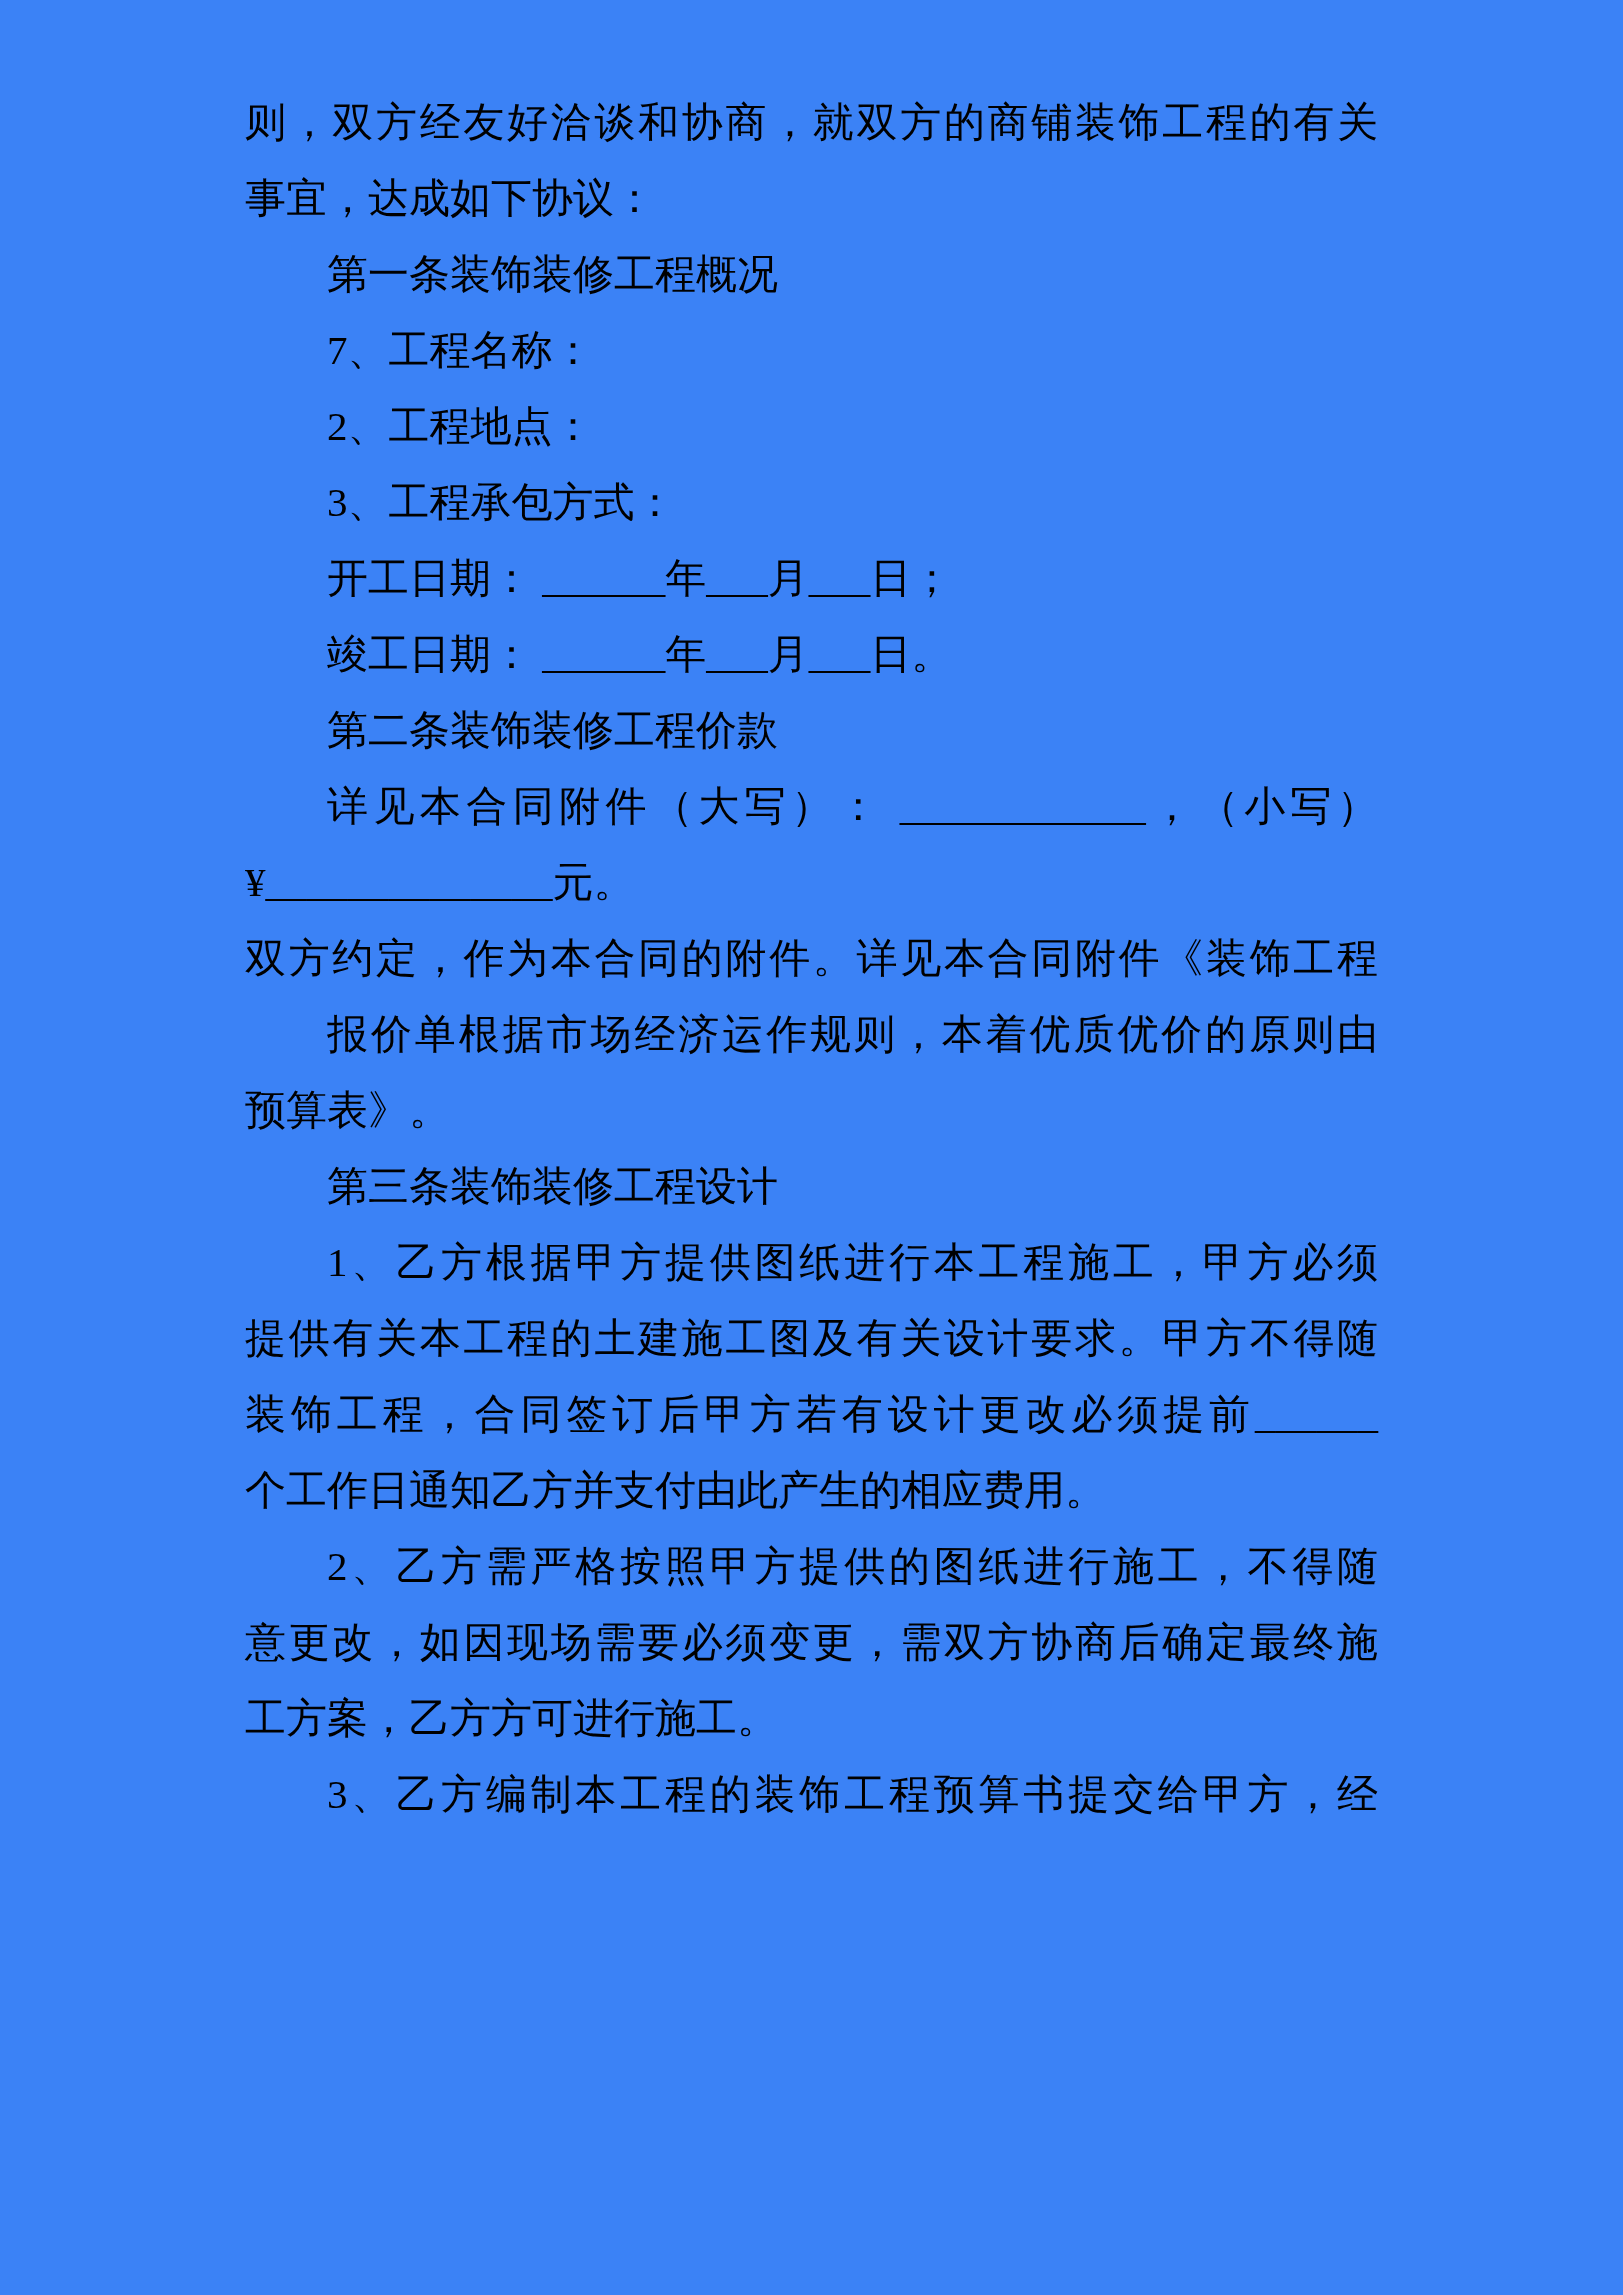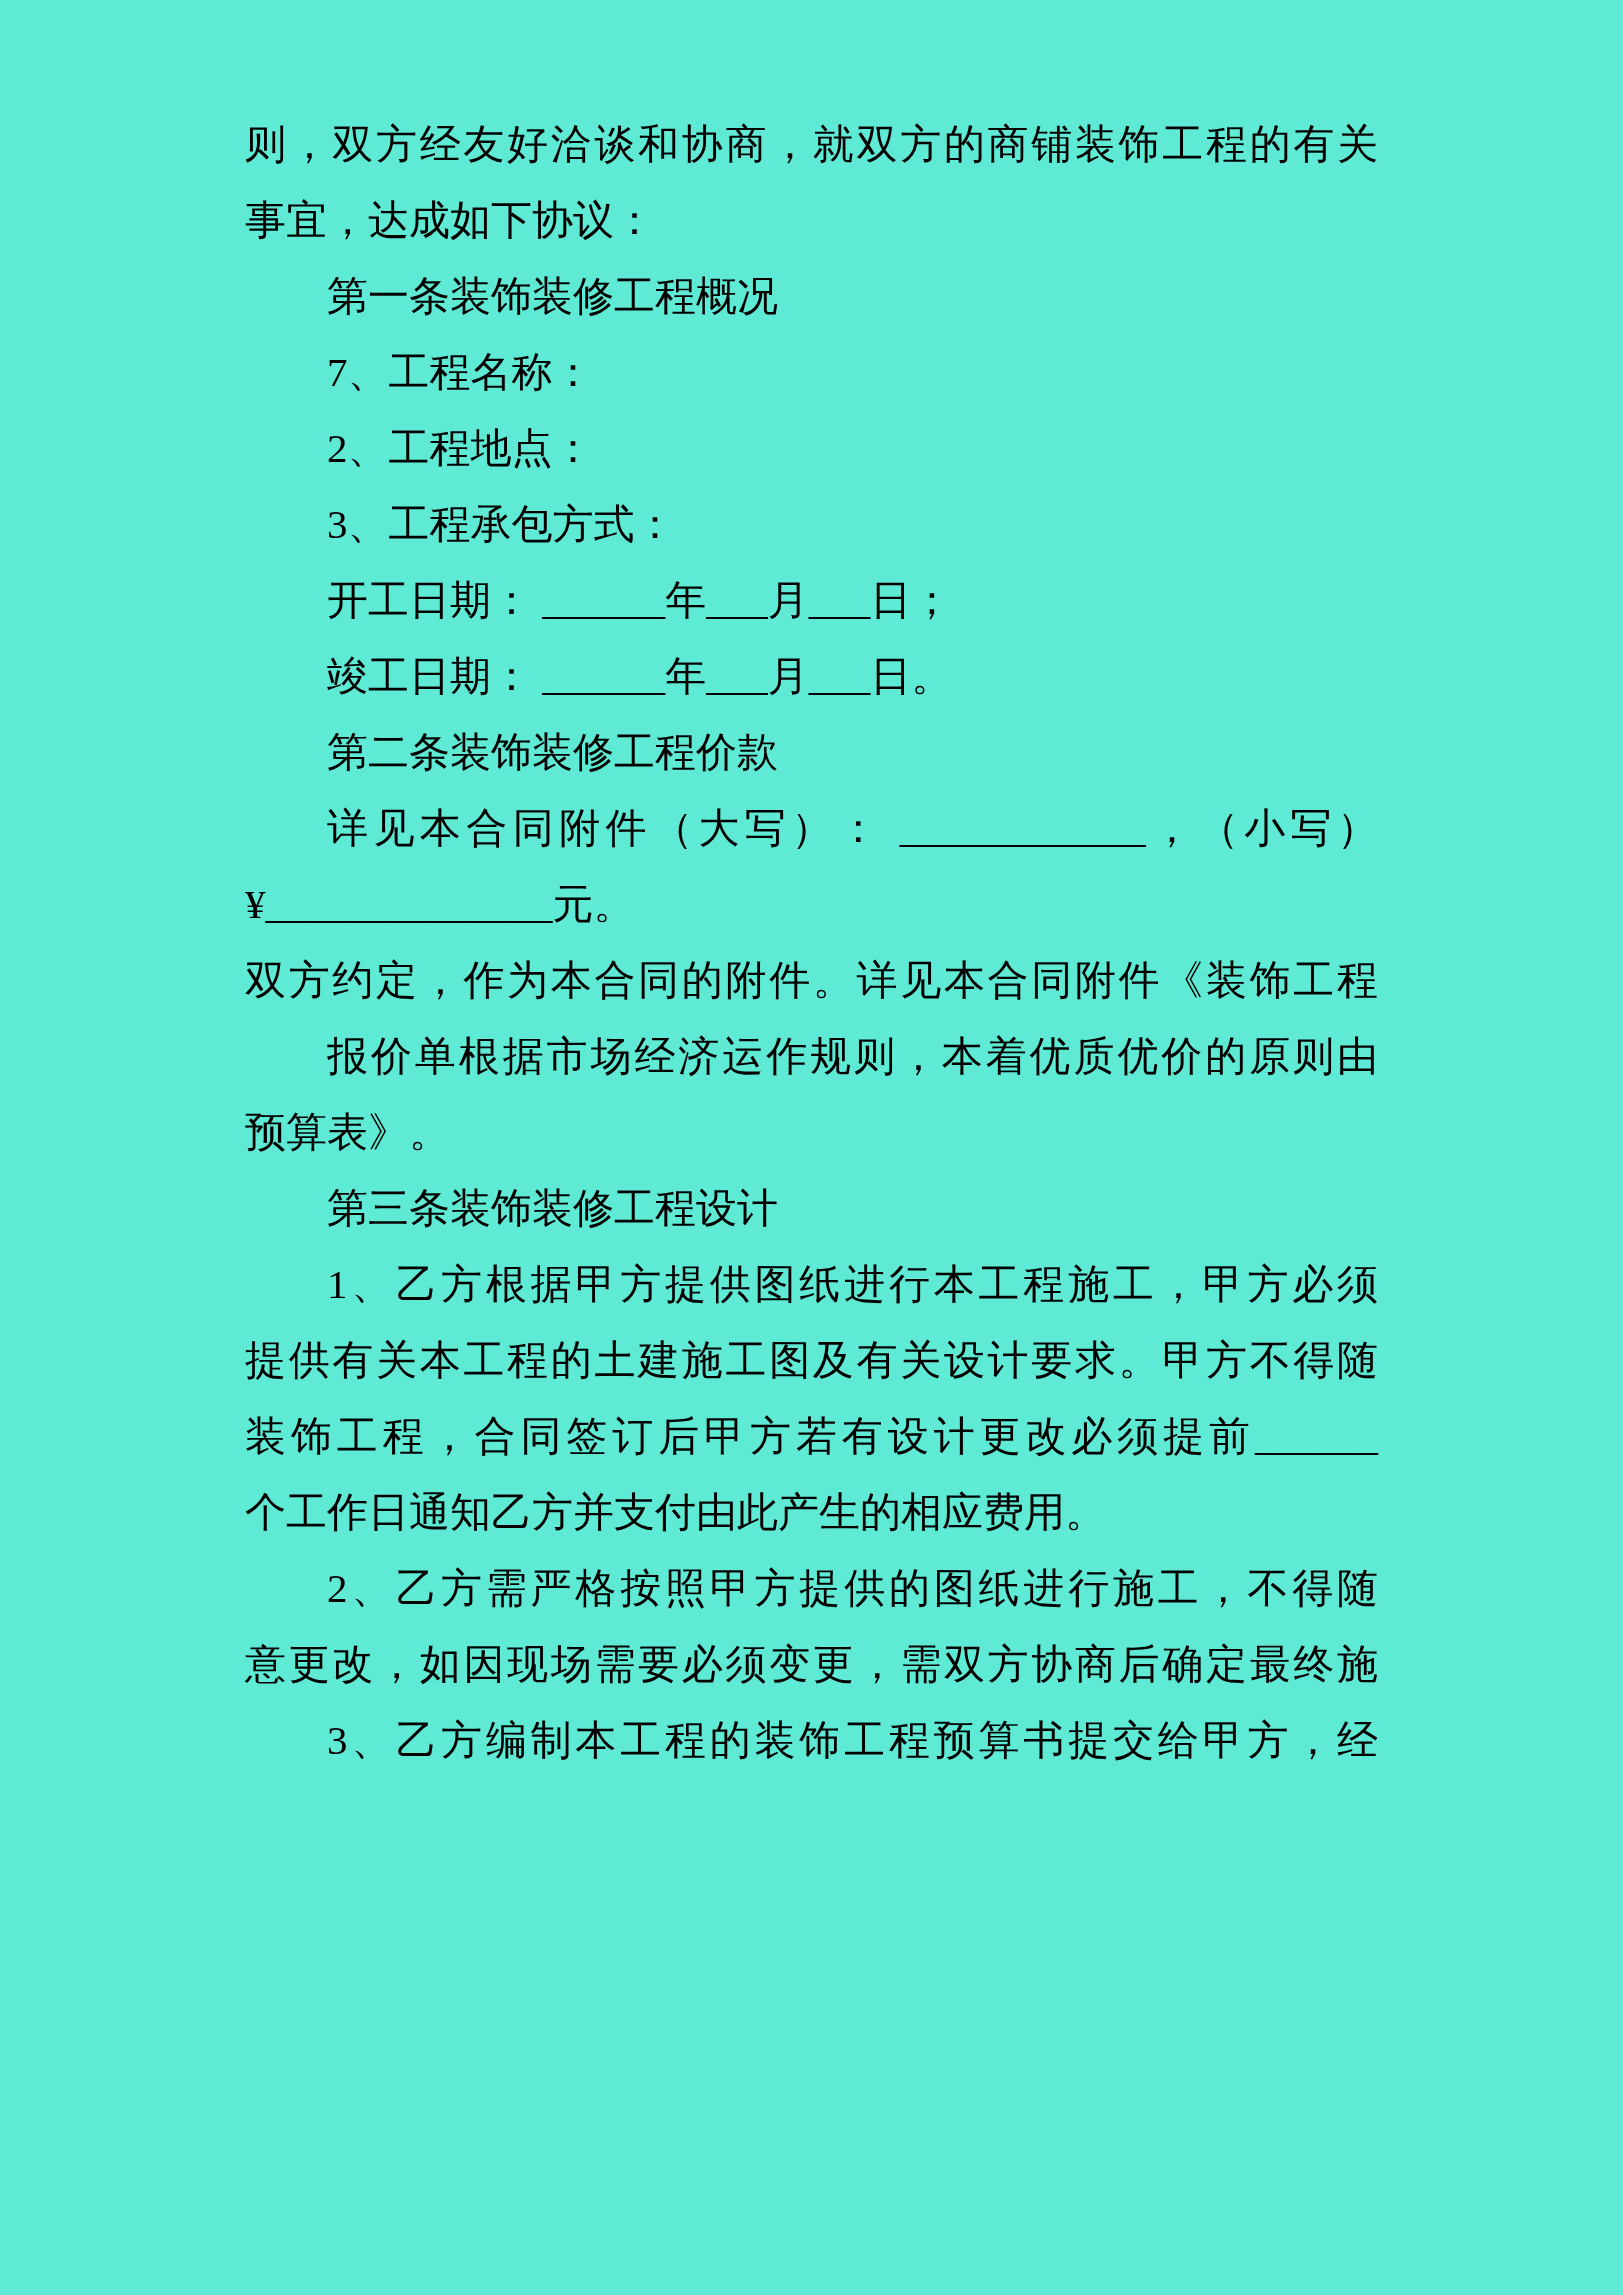--- a/index.html
+++ b/index.html
@@ -4,24 +4,24 @@
   <style>
     html, body {
       margin: 0;
       padding: 0;
       background: #ffffff;
     }
     .page {
       position: relative;
       width: 1623px;
       height: 2295px;
-      background: #5eead4;
+      background: #3b82f6;
       color: #000000;
       box-sizing: border-box;
-      padding: 106px 245px 0 245px;
+      padding: 84px 245px 0 245px;
       font-family: "Liberation Serif", "DejaVu Serif", serif;
       overflow: hidden;
     }
     .content {
       width: 1133px;
     }
     .ln {
       font-size: 41px;
       height: 76px;
       line-height: 76px;
@@ -59,16 +59,17 @@
     <div class="ln jst">双方约定，作为本合同的附件。详见本合同附件《装饰工程</div>
     <div class="ln ind jst">报价单根据市场经济运作规则，本着优质优价的原则由</div>
     <div class="ln">预算表》。</div>
     <div class="ln ind">第三条装饰装修工程设计</div>
     <div class="ln ind jst">1、乙方根据甲方提供图纸进行本工程施工，甲方必须</div>
     <div class="ln jst">提供有关本工程的土建施工图及有关设计要求。甲方不得随</div>
     <div class="ln jst">装饰工程，合同签订后甲方若有设计更改必须提前______</div>
     <div class="ln">个工作日通知乙方并支付由此产生的相应费用。</div>
     <div class="ln ind jst">2、乙方需严格按照甲方提供的图纸进行施工，不得随</div>
     <div class="ln jst">意更改，如因现场需要必须变更，需双方协商后确定最终施</div>
+    <div class="ln">工方案，乙方方可进行施工。</div>
     <div class="ln ind jst">3、乙方编制本工程的装饰工程预算书提交给甲方，经</div>
   </div>
 </div>
 
 
 </body></html>

